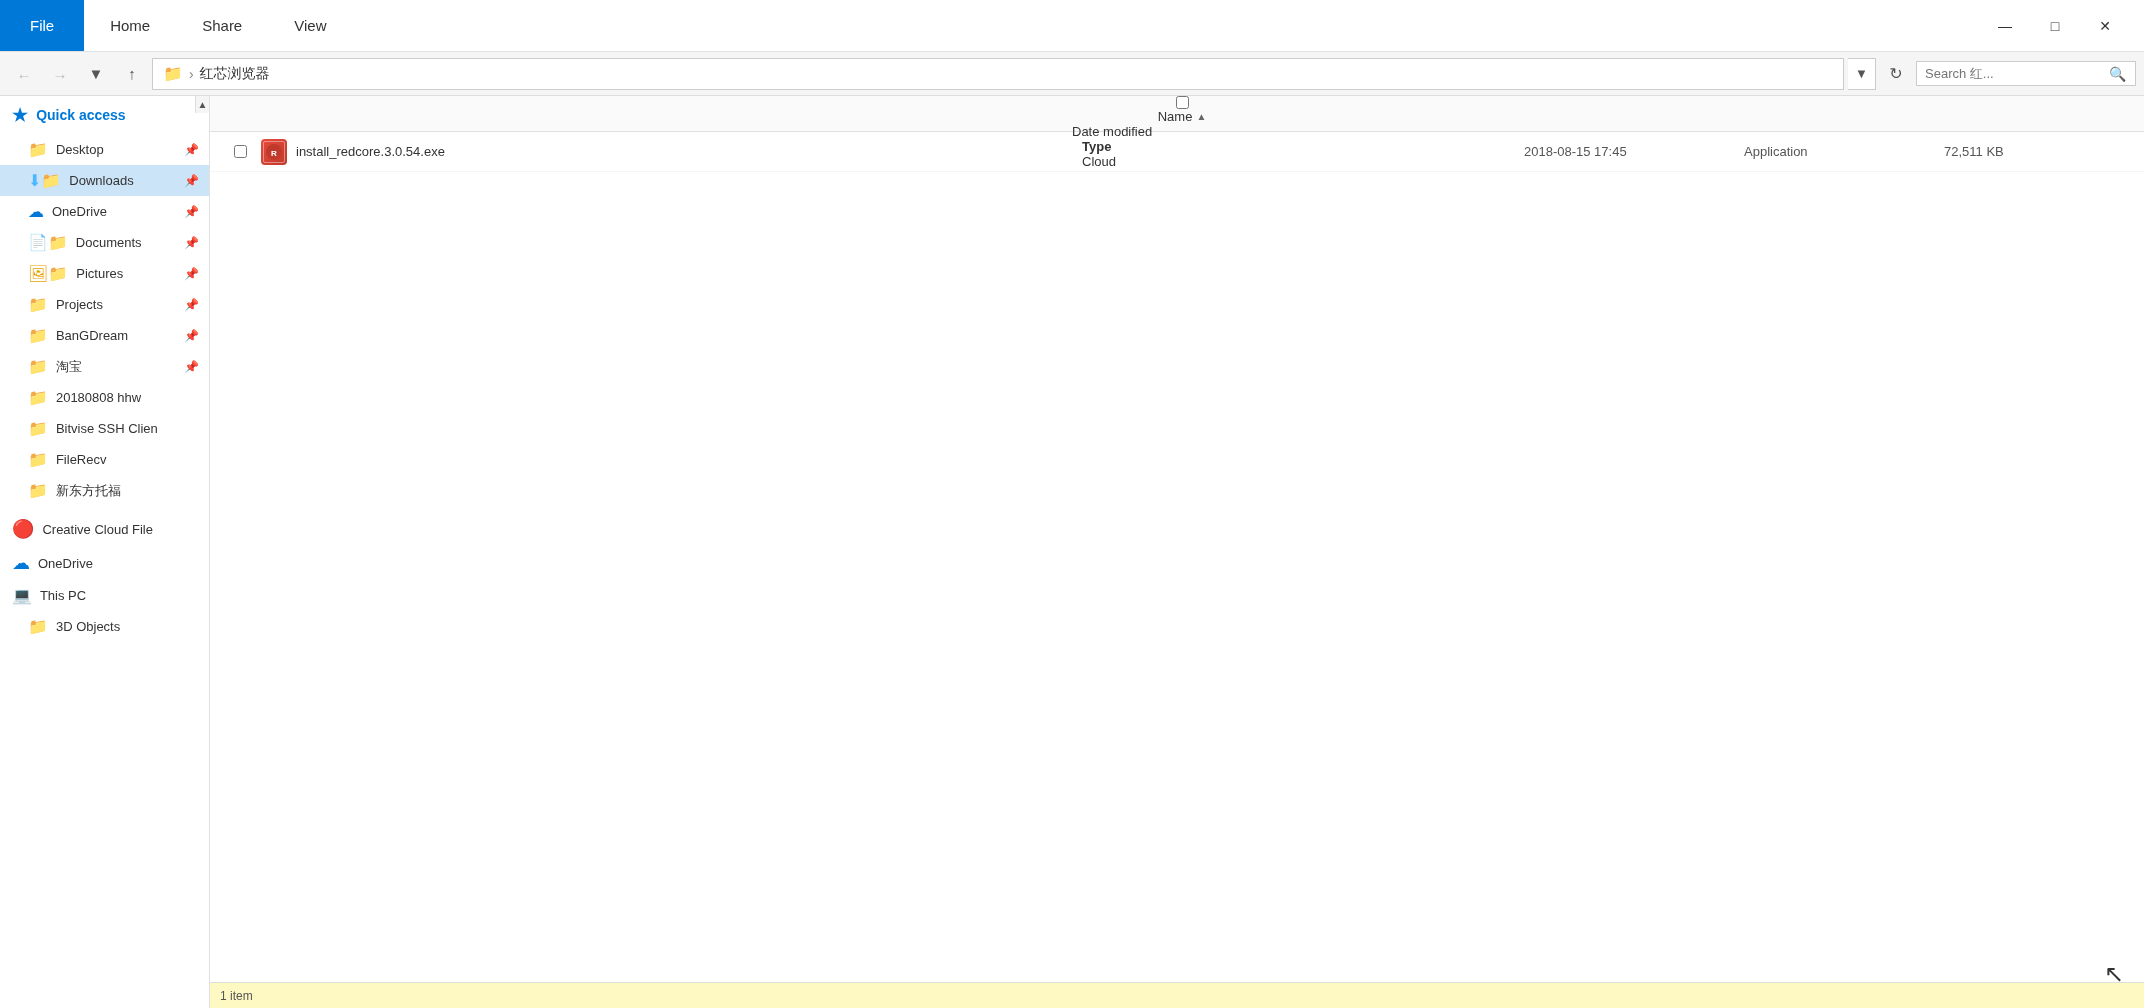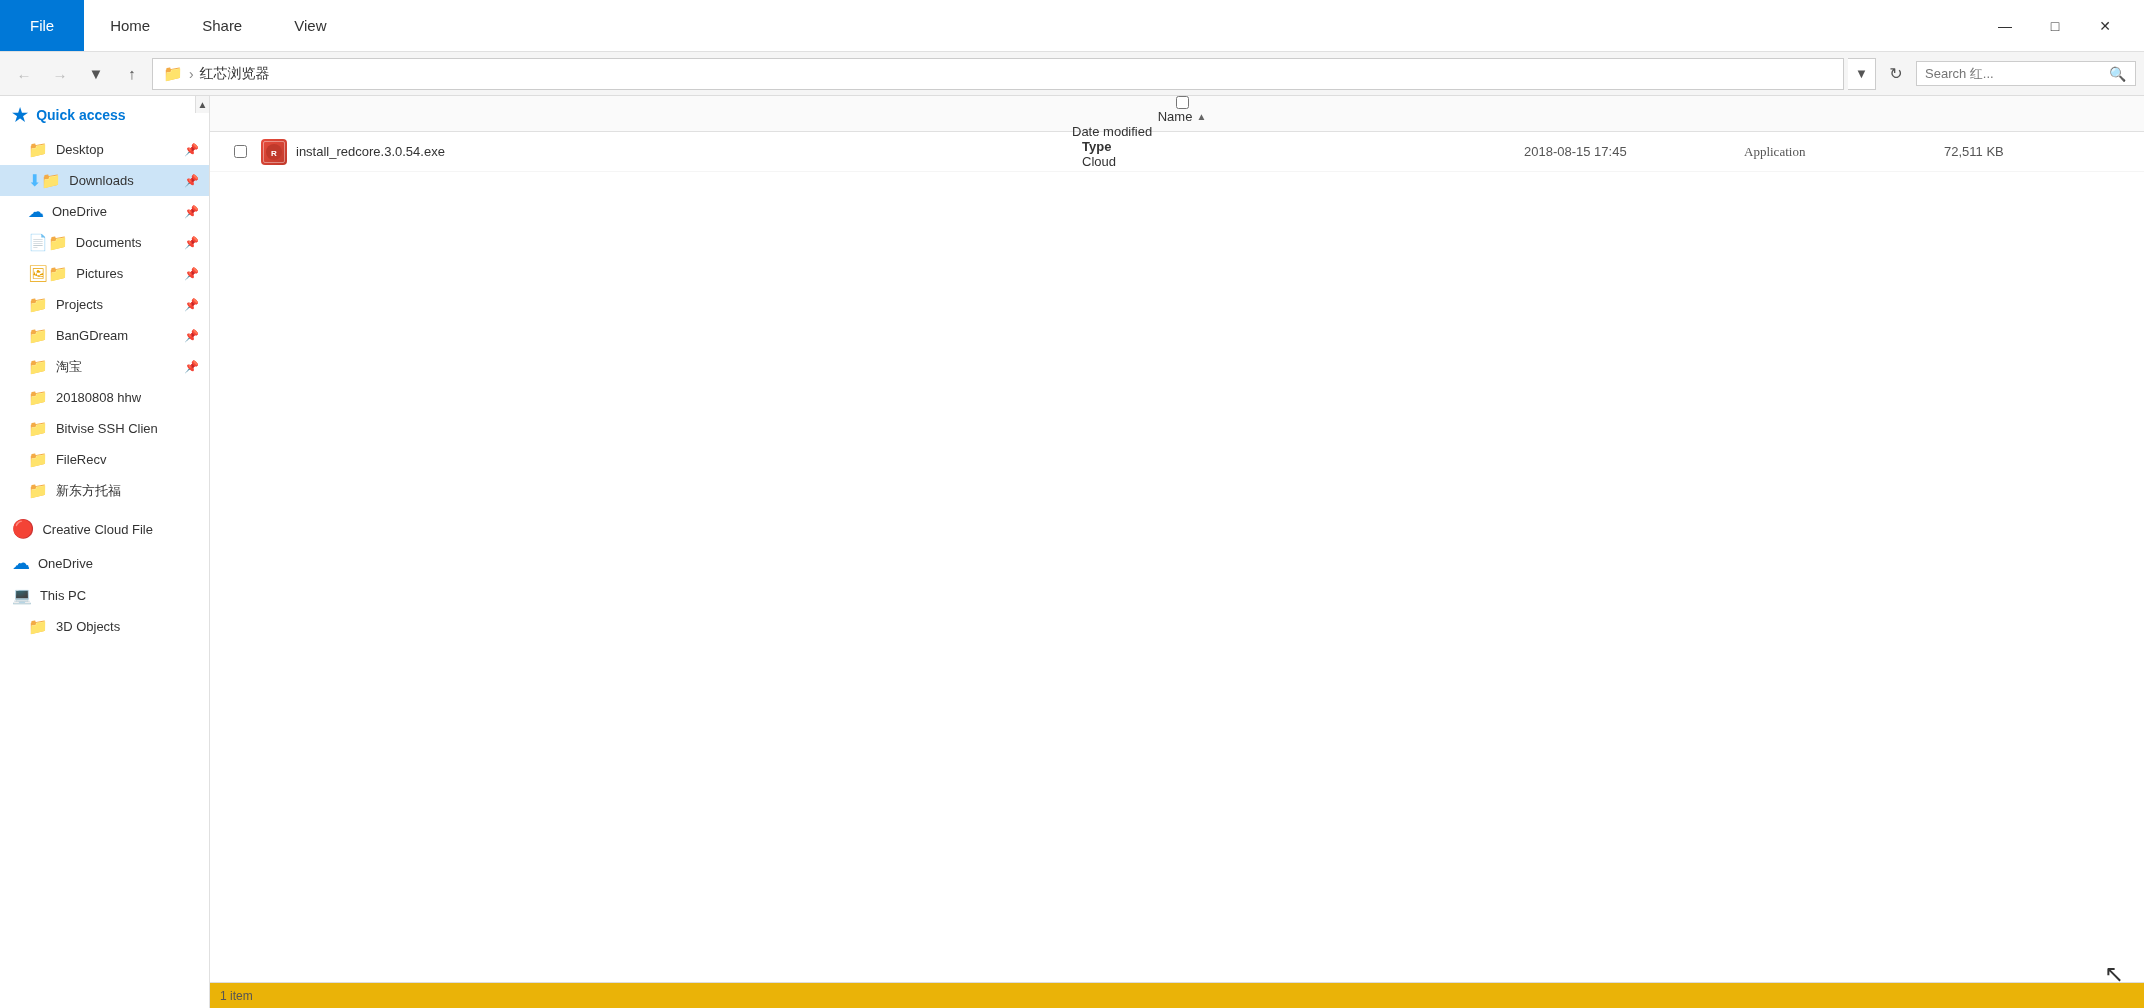--- a/index.html
+++ b/index.html
@@ -247,27 +247,27 @@
       position: absolute;
       top: 2px;
       left: 2px;
       right: 2px;
       bottom: 2px;
       border: 1.5px solid rgba(255,255,255,0.4);
       border-radius: 2px;
     }
     .file-name { flex: 2; font-size: 13px; color: #333; }
     .file-date { width: 220px; font-size: 13px; color: #555; }
-    .file-type { width: 200px; font-size: 13px; color: #555; font-family: Liberation Serif, serif; }
+    .file-type { width: 200px; font-size: 13px; color: #555; }
     .file-size { width: 200px; font-size: 13px; color: #555; }
 
     
     .status-bar {
       height: 26px;
-      background: #eab308;
+      background: #fef9c3;
       border-top: 1px solid #ddd;
       display: flex;
       align-items: center;
       padding: 0 10px;
       font-size: 12px;
       color: #555;
     }
 
     
     .cursor-indicator {

